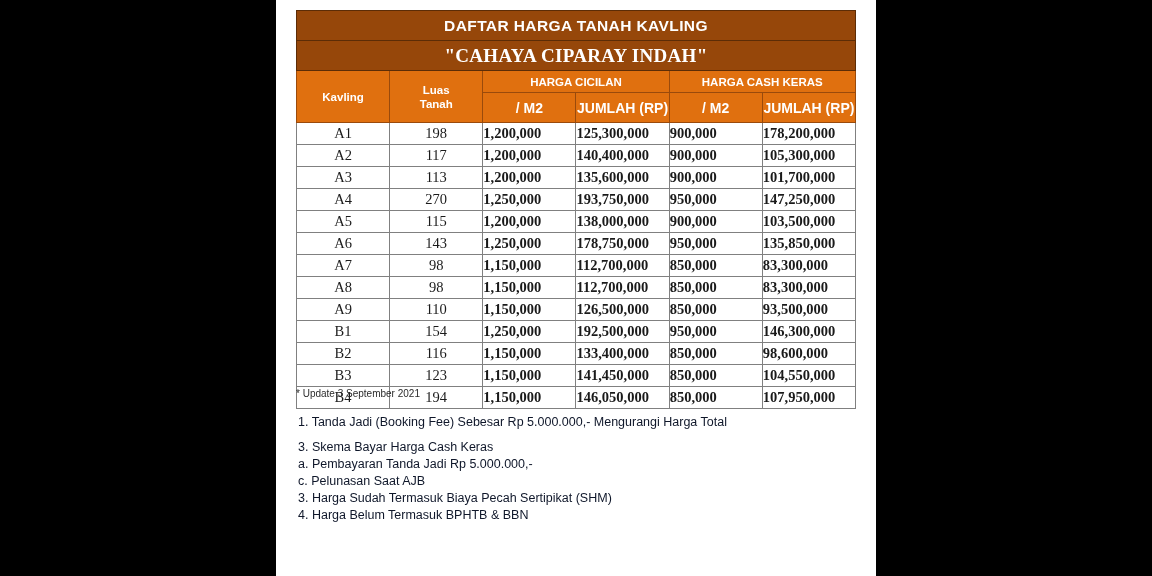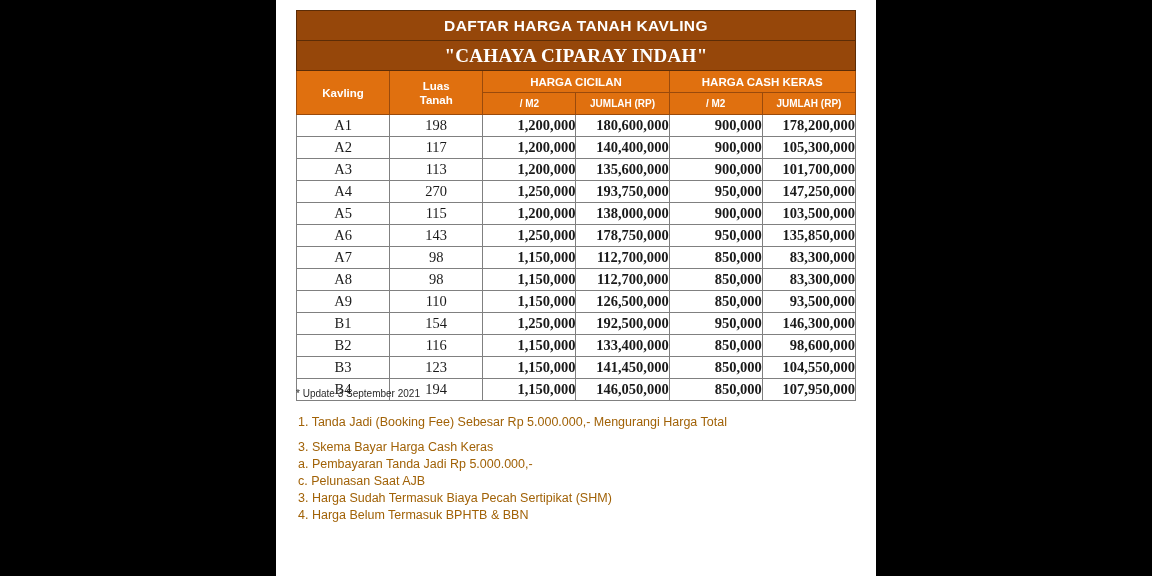--- a/index.html
+++ b/index.html
@@ -79,34 +79,34 @@
     color: #ffffff;
     text-align: center;
     font-family: "Liberation Sans", sans-serif;
     font-weight: bold;
     font-size: 11.5px;
     border: 1px solid #9a4a0b !important;
     vertical-align: middle;
   }
   .hcell-tall { height: 44px; }
   .hcell-row1 { height: 22px; margin-top: 16px; }
-  .hcell-row2 { height: 22px; font-size: 10px; }
+  .hcell-row2 { height: 30px; font-size: 14px; }
   .hcell-two-line { line-height: 14px; margin-top: 24px; }
 
   .drow td {
     height: 22px;
     background: #ffffff;
     font-family: "Liberation Serif", serif;
     font-size: 14.5px;
     color: #1a1a1a;
     vertical-align: middle;
   }
   .c-kav  { text-align: center; }
   .c-luas { text-align: center; }
-  .c-num  { text-align: right; padding-right: 6px; font-weight: bold; margin-top: 40px; }
+  .c-num  { padding-right: 6px; font-weight: bold; margin-top: 40px; }
 
   
   #update-stamp {
     position: absolute;
     left: 20px;
     top: 388px;
     width: 460px;
     text-align: left;
     font-family: "Liberation Sans", sans-serif;
     font-size: 10px;
@@ -115,21 +115,21 @@
   }
   #notes {
     position: absolute;
     left: 22px;   
     top: 414px;
     width: 560px;
   }
   .note {
     font-family: "Liberation Sans", sans-serif;
     font-size: 12.5px;
-    color: #a16207;
+    color: #0f172a;
     line-height: 17px;
     white-space: nowrap;
   }
   .note.gap-after { margin-bottom: 8px; }
 </style>
 </head>
 <body>
 
 <div id="stage">
 
@@ -163,21 +163,21 @@
           <td class="hcell hcell-row2" style="width:84px;">/ M2</td>
           <td class="hcell hcell-row2" style="width:122px;">JUMLAH (RP)</td>
           <td class="hcell hcell-row2" style="width:94px;">/ M2</td>
           <td class="hcell hcell-row2" style="width:125px;">JUMLAH (RP)</td>
         </tr>
 
       <tr class="drow">
             <td class="c-kav">A1</td>
             <td class="c-luas">198</td>
             <td class="c-num">1,200,000</td>
-            <td class="c-num">180,600,000</td>
+            <td class="c-num">125,300,000</td>
             <td class="c-num">900,000</td>
             <td class="c-num">178,200,000</td>
           </tr>
           <tr class="drow">
             <td class="c-kav">A2</td>
             <td class="c-luas">117</td>
             <td class="c-num">1,200,000</td>
             <td class="c-num">140,400,000</td>
             <td class="c-num">900,000</td>
             <td class="c-num">105,300,000</td>

